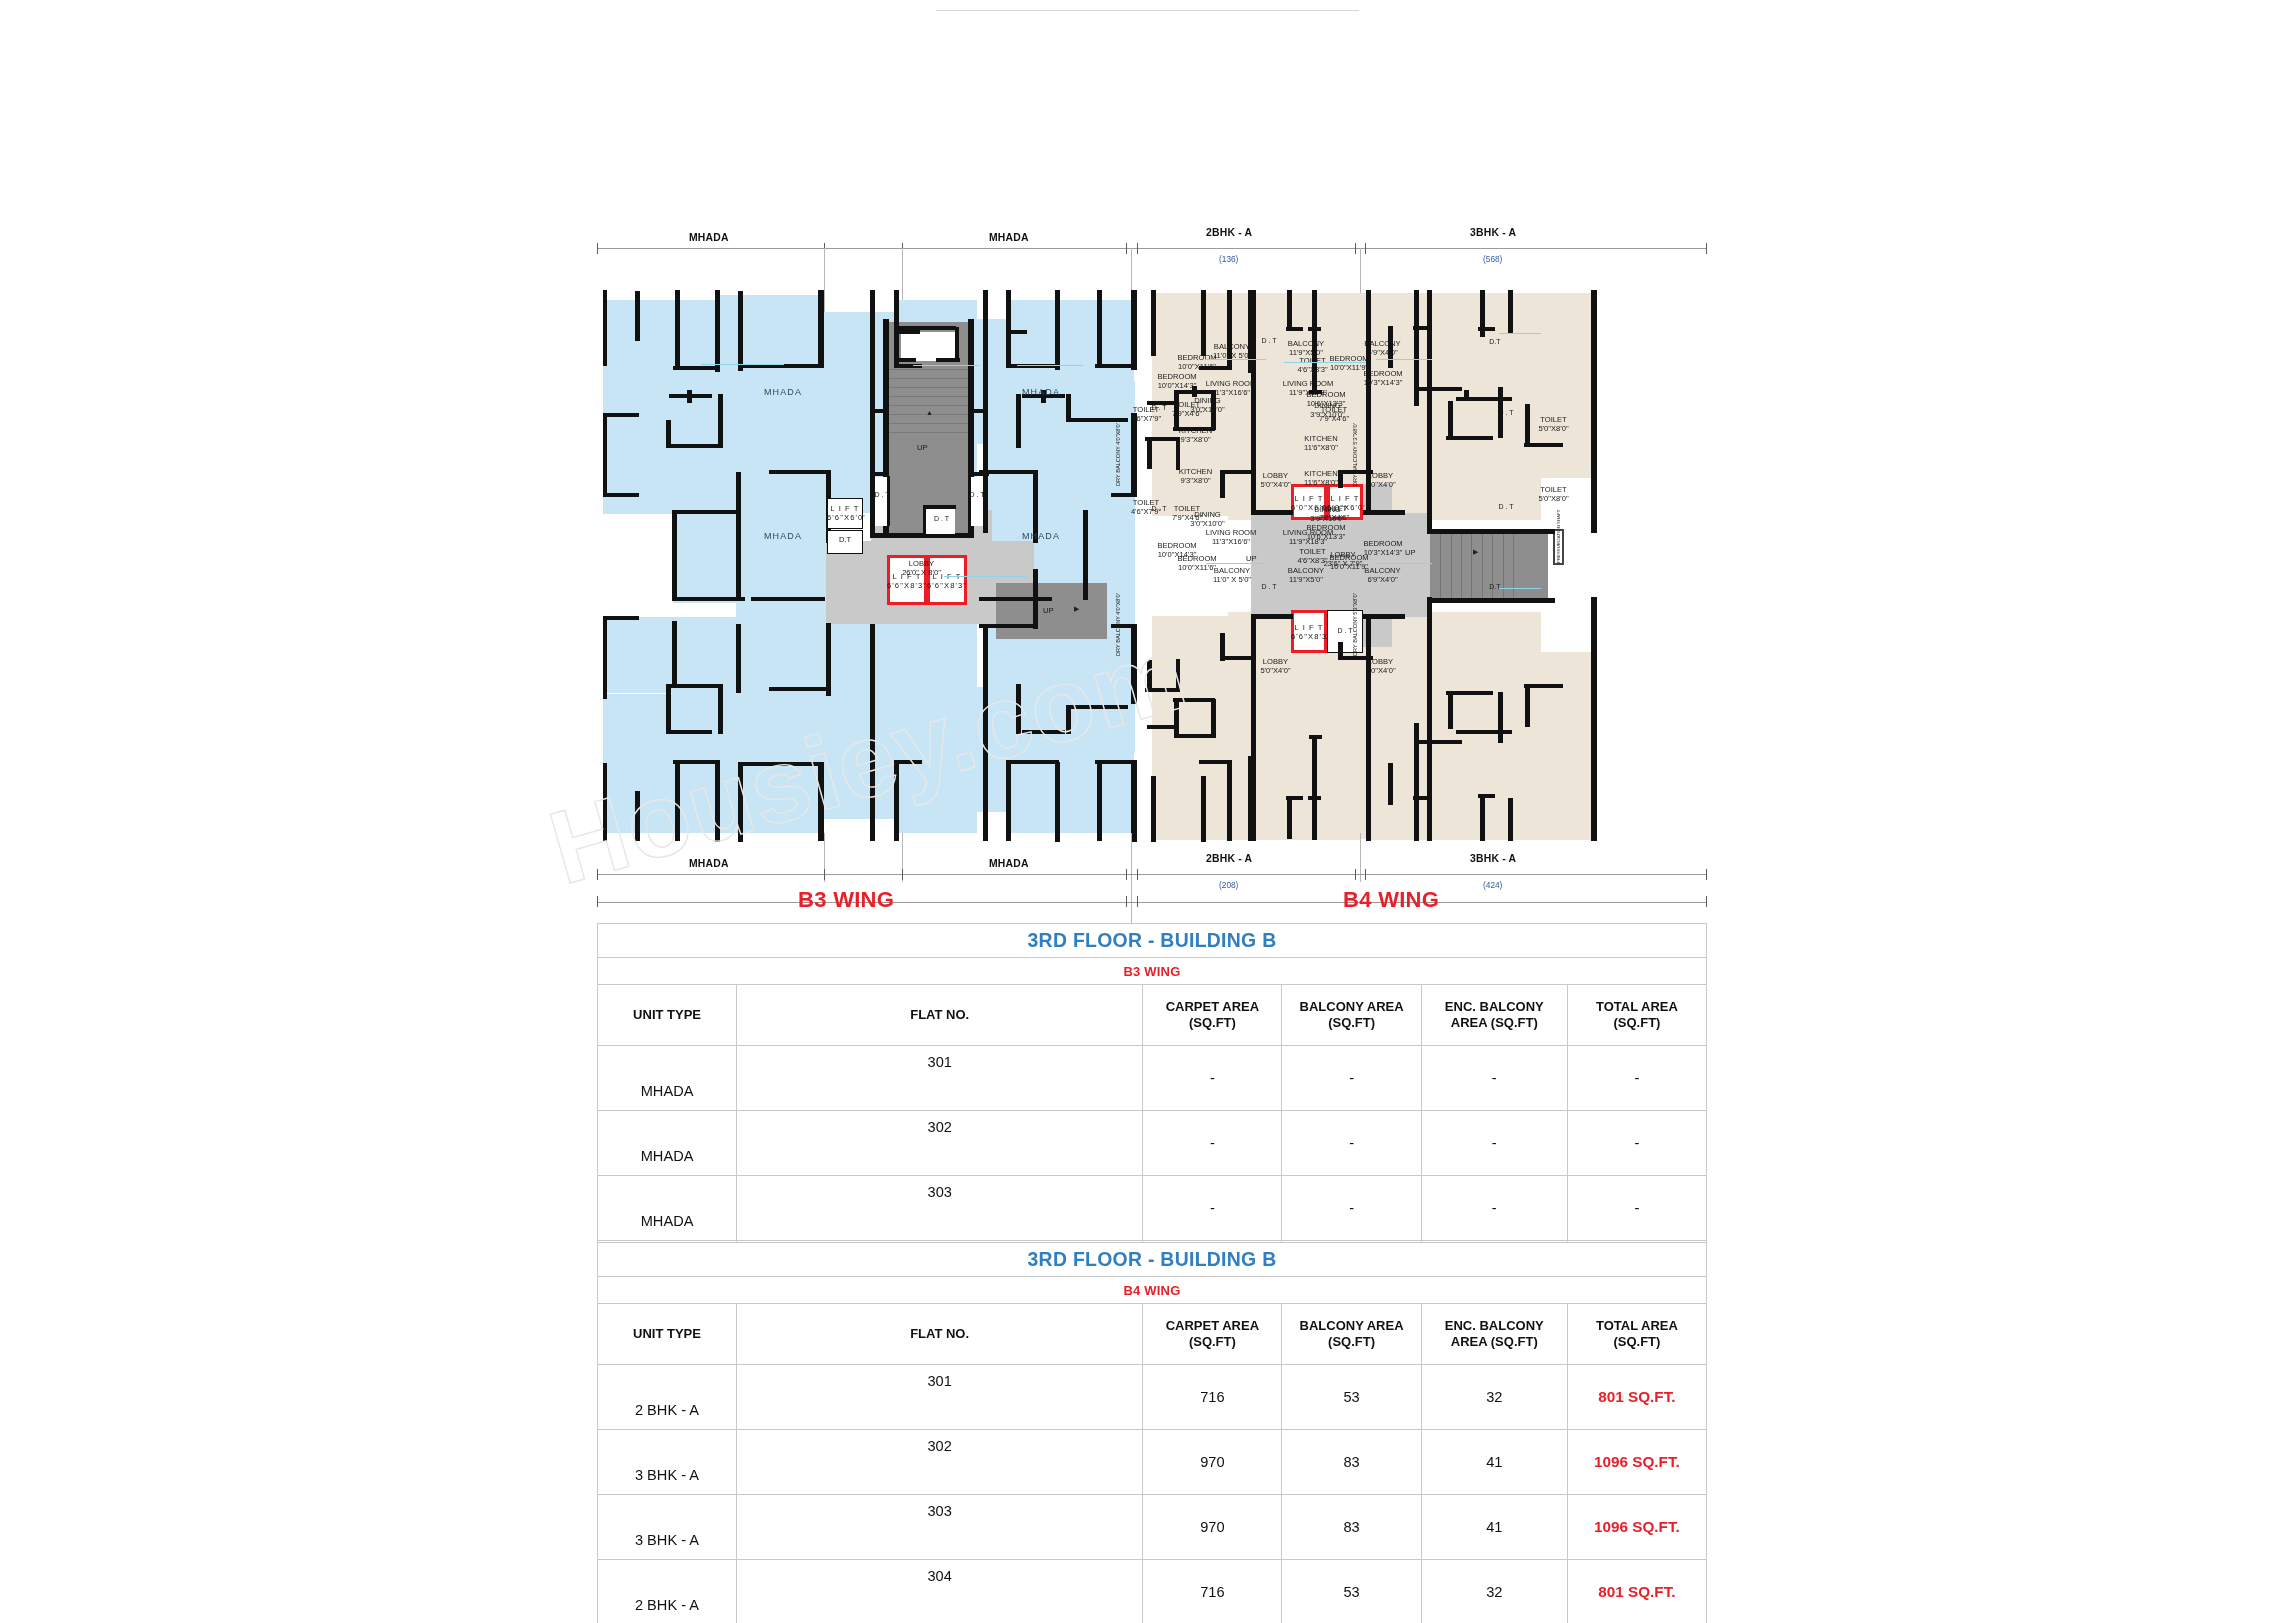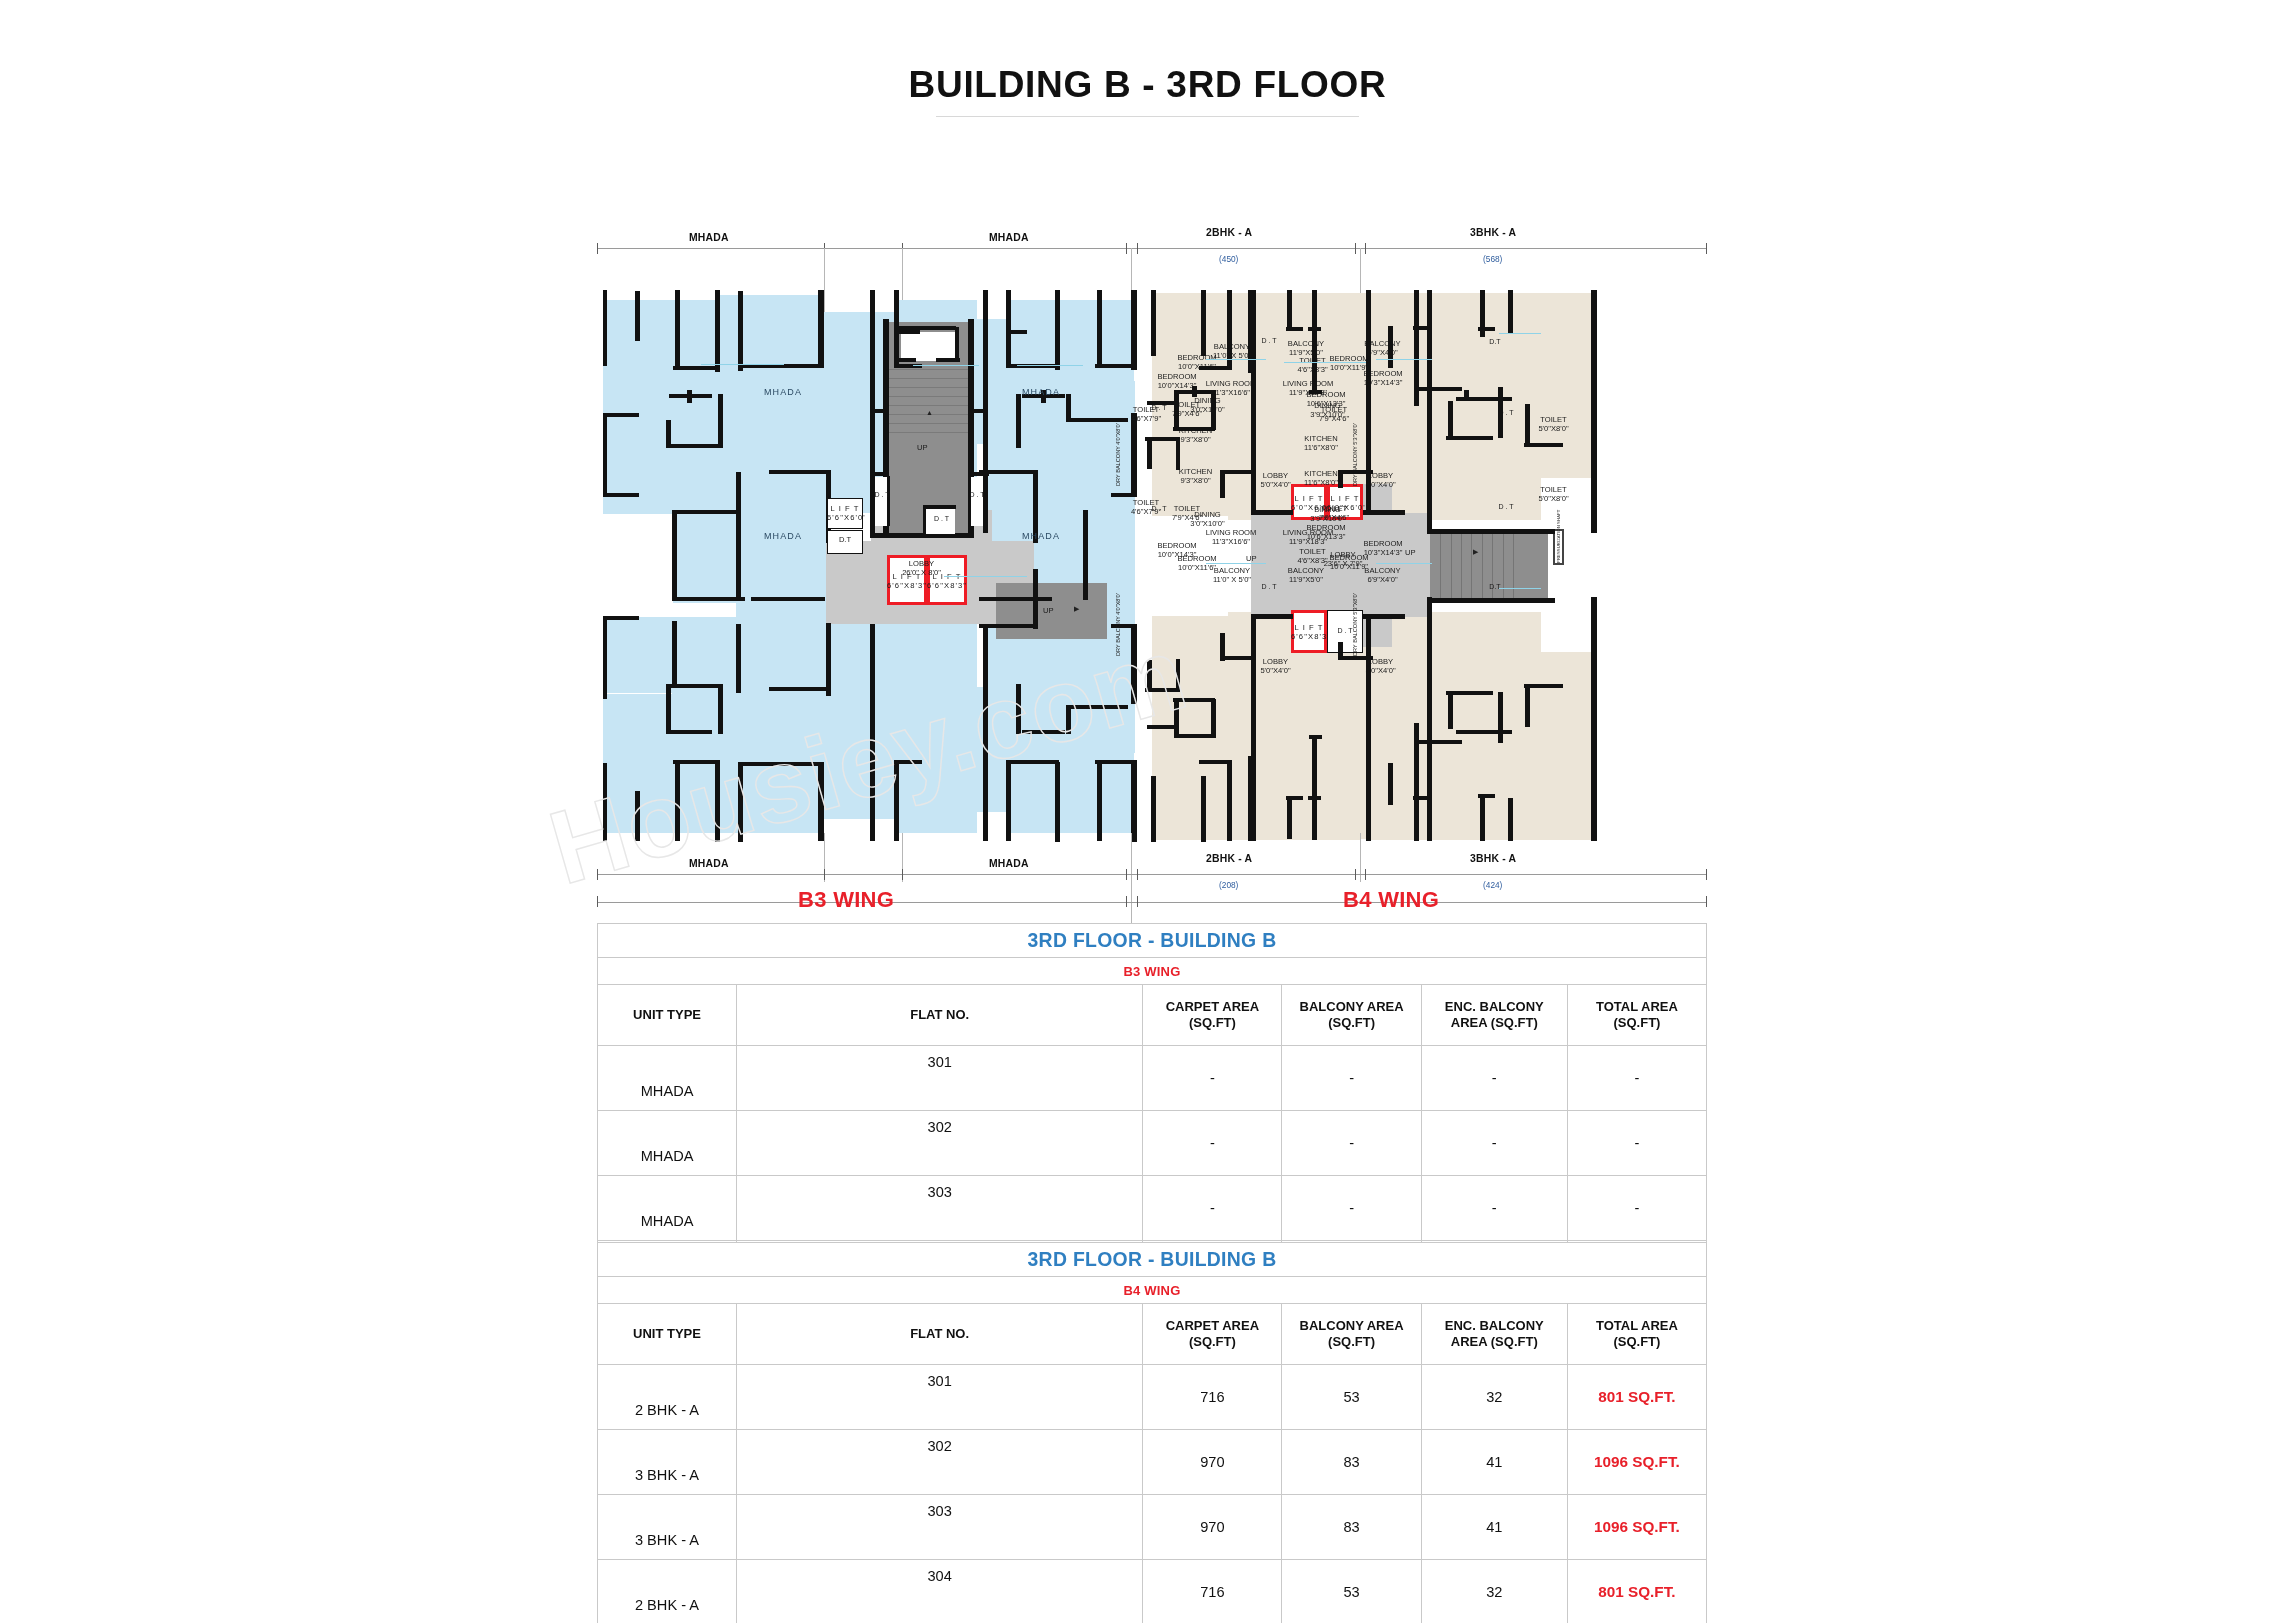--- a/index.html
+++ b/index.html
@@ -84,21 +84,20 @@
   .t-cell.unit{font-size:14.6px;vertical-align:bottom;padding-bottom:11px;}
   .t-cell.flat{vertical-align:top;padding-top:8.3px;}
   .t-total{font-size:15.3px;font-weight:bold;color:#e8202a;}
   .c1{width:139px;} .c2{width:409px;} .c3{width:139px;}
   .c4{width:139px;} .c5{width:146px;} .c6{width:139px;}
 </style>
 </head>
 <body>
 
 <div class="hdr">
-  <div class="main-title">BUILDING B - 3RD FLOOR</div>
   <div class="title-rule"></div>
 </div>
 
 <div class="plan">
 
   <div class="dimline" style="left:0;top:40px;width:1110px;"></div>
   <div class="dimtick" style="left:0;top:35px;height:11px;"></div>
   <div class="dimtick" style="left:227px;top:35px;height:11px;"></div>
   <div class="dimtick" style="left:305px;top:35px;height:11px;"></div>
   <div class="dimtick" style="left:529px;top:35px;height:11px;"></div>
@@ -108,21 +107,21 @@
   <div class="dimtick" style="left:1109px;top:35px;height:11px;"></div>
 
   <div class="thin" style="left:227px;top:40px;width:0.7px;height:83px;"></div>
   <div class="thin" style="left:305px;top:40px;width:0.7px;height:83px;"></div>
   <div class="thin" style="left:534px;top:40px;width:0.7px;height:83px;"></div>
   <div class="thin" style="left:763px;top:40px;width:0.7px;height:83px;"></div>
 
   <div class="dimtext" style="left:92px;top:23.6px;">MHADA</div>
   <div class="dimtext" style="left:392px;top:23.6px;">MHADA</div>
   <div class="dimtext" style="left:609px;top:19.4px;">2BHK - A</div>
-  <div class="dimsub" style="left:622px;top:46px;">(450)</div>
+  <div class="dimsub" style="left:622px;top:46px;">(136)</div>
   <div class="dimtext" style="left:873px;top:19.4px;">3BHK - A</div>
   <div class="dimsub" style="left:886px;top:46px;">(568)</div>
 
   <div class="fill mh" style="left:5.6px;top:92px;width:215px;height:139px;"></div>
   <div class="fill mh" style="left:5.6px;top:230px;width:83px;height:76px;"></div>
   <div class="fill mh" style="left:89px;top:230px;width:132px;height:76px;"></div>
   <div class="fill mh" style="left:78px;top:111px;width:146px;height:125px;"></div>
   <div class="fill mh" style="left:119px;top:87px;width:104px;height:42px;"></div>
   <div class="fill mh" style="left:75px;top:173px;width:149px;height:132px;"></div>
   <div class="fill mh" style="left:221px;top:104px;width:80px;height:139px;"></div>

